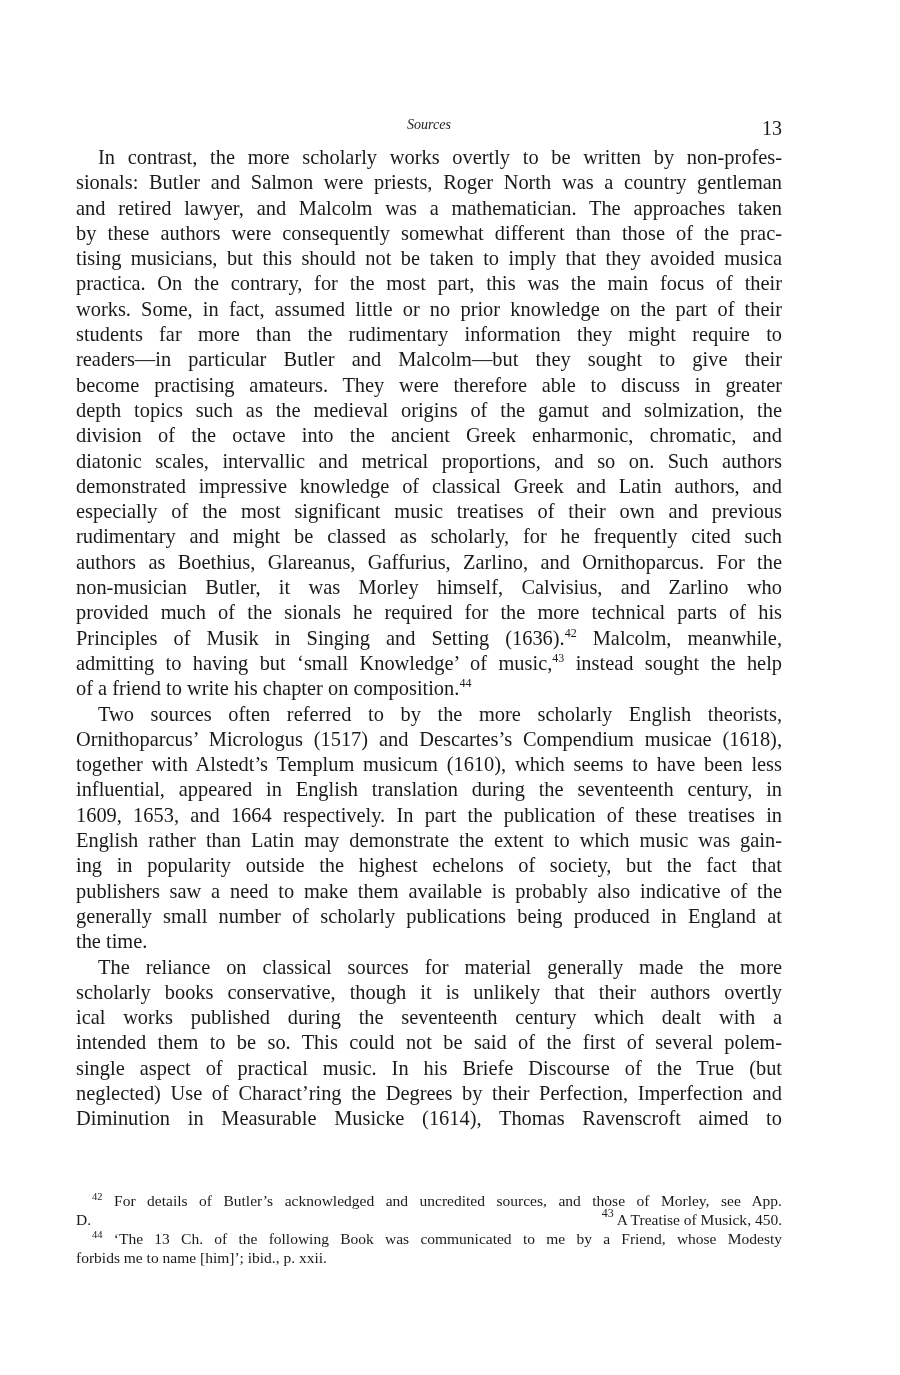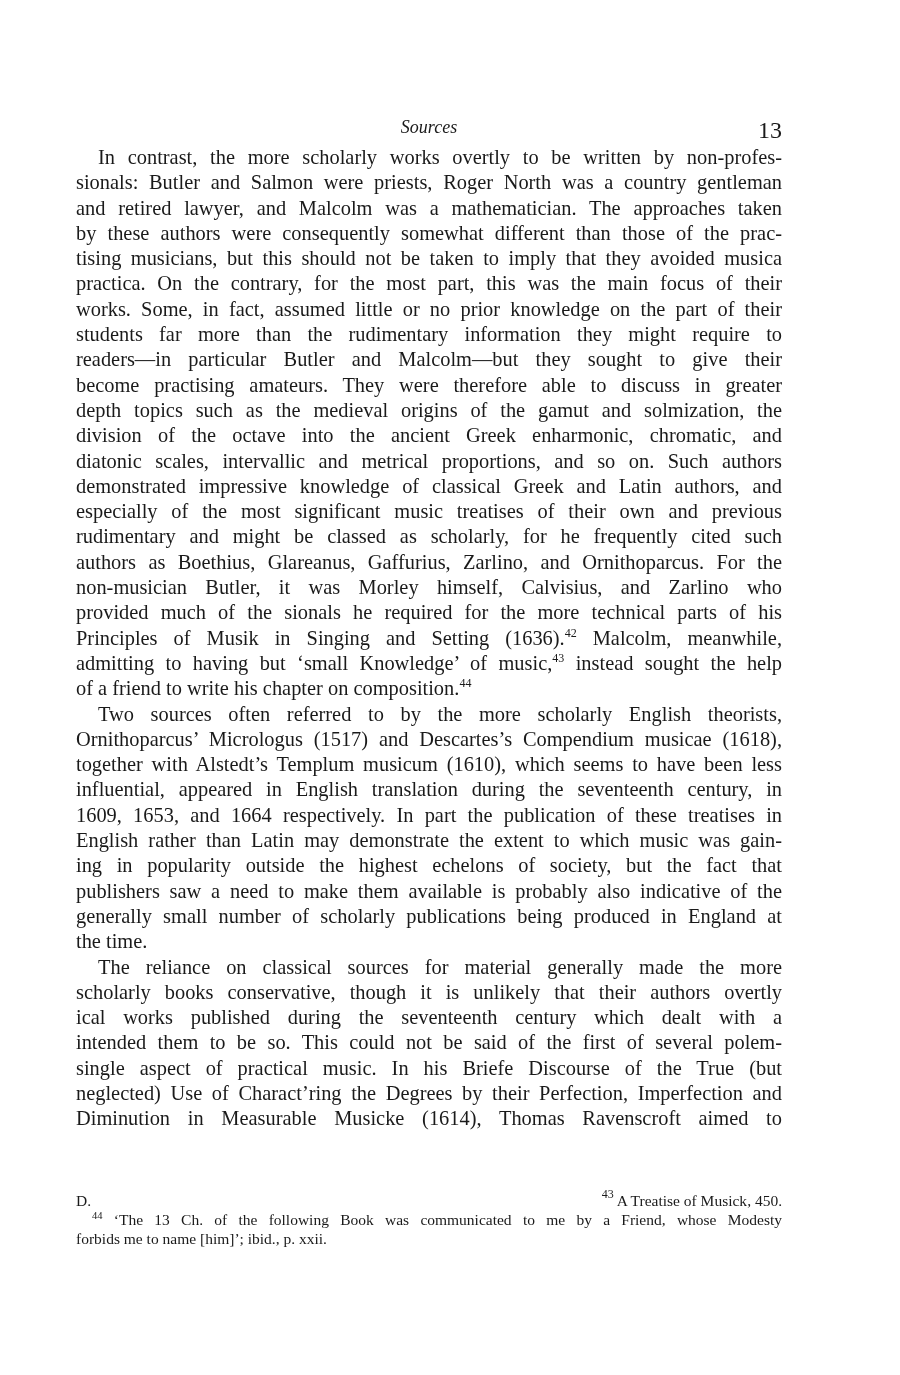--- a/index.html
+++ b/index.html
@@ -1,20 +1,20 @@
 <!DOCTYPE html>
 <html><head>
 <meta charset="utf-8">
 <style>
   html, body { margin: 0; padding: 0; background: #ffffff; }
   body { width: 900px; height: 1375px; position: relative; overflow: hidden;
          font-family: "Liberation Serif", "DejaVu Serif", serif; color: #1a1a1a; }
   .header { position: absolute; top: 117px; left: 76px; width: 706px; height: 26px; }
-  .running-head { position: absolute; left: 0; right: 0; text-align: center; font-style: italic; font-size: 18px; }
-  .folio { position: absolute; right: 0; top: 0; font-size: 24px; }
+  .running-head { position: absolute; left: 0; right: 0; text-align: center; font-style: italic; font-size: 14px; }
+  .folio { position: absolute; right: 0; top: 0; font-size: 20px; }
   .body-text { position: absolute; top: 145px; left: 76px; width: 706px; }
   .line { height: 25.3px; line-height: 25.3px; font-size: 20.4px; white-space: nowrap;
           text-align: justify; text-align-last: justify; }
   .line.last { text-align-last: left; }
   .line.indent { padding-left: 22px; }
   .i { }
   sup { font-size: 12px; line-height: 0; vertical-align: 8px; }
   .notes { position: absolute; top: 1191px; left: 76px; width: 706px; }
   .nline { height: 19px; line-height: 19px; font-size: 15.5px; white-space: nowrap;
            text-align: justify; text-align-last: justify; }
@@ -67,19 +67,20 @@
     <div class="line indent"><span>The reliance on classical sources for material generally made the more</span></div>
     <div class="line"><span>scholarly books conservative, though it is unlikely that their authors overtly</span></div>
     <div class="line"><span>ical works published during the seventeenth century which dealt with a</span></div>
     <div class="line"><span>intended them to be so. This could not be said of the first of several polem-</span></div>
     <div class="line"><span>single aspect of practical music. In his </span><span class="i">Briefe Discourse of the True (but</span></div>
     <div class="line"><span class="i">neglected) Use of Charact’ring the Degrees by their Perfection, Imperfection and</span></div>
     <div class="line"><span class="i">Diminution in Measurable Musicke</span><span> (1614), Thomas Ravenscroft aimed to</span></div>
   </div>
 
 <div class="notes">
+  <div class="nline indent" id="fn1"><sup>42</sup><span>  For details of Butler’s acknowledged and uncredited sources, and those of Morley, see App.</span></div>
   <div class="nrow">
     <span>D.</span>
     <span id="fn2r"><sup>43</sup><span>  </span><span class="i">A Treatise of Musick</span><span>, 450.</span></span>
   </div>
   <div class="nline indent" id="fn3"><sup>44</sup><span>  ‘The 13 </span><span class="i">Ch</span><span>. of the following Book was communicated to me by a Friend, whose Modesty</span></div>
   <div class="nline last" id="fn4"><span>forbids me to name [him]’; ibid., p. xxii.</span></div>
 </div>
 
 </body></html>

